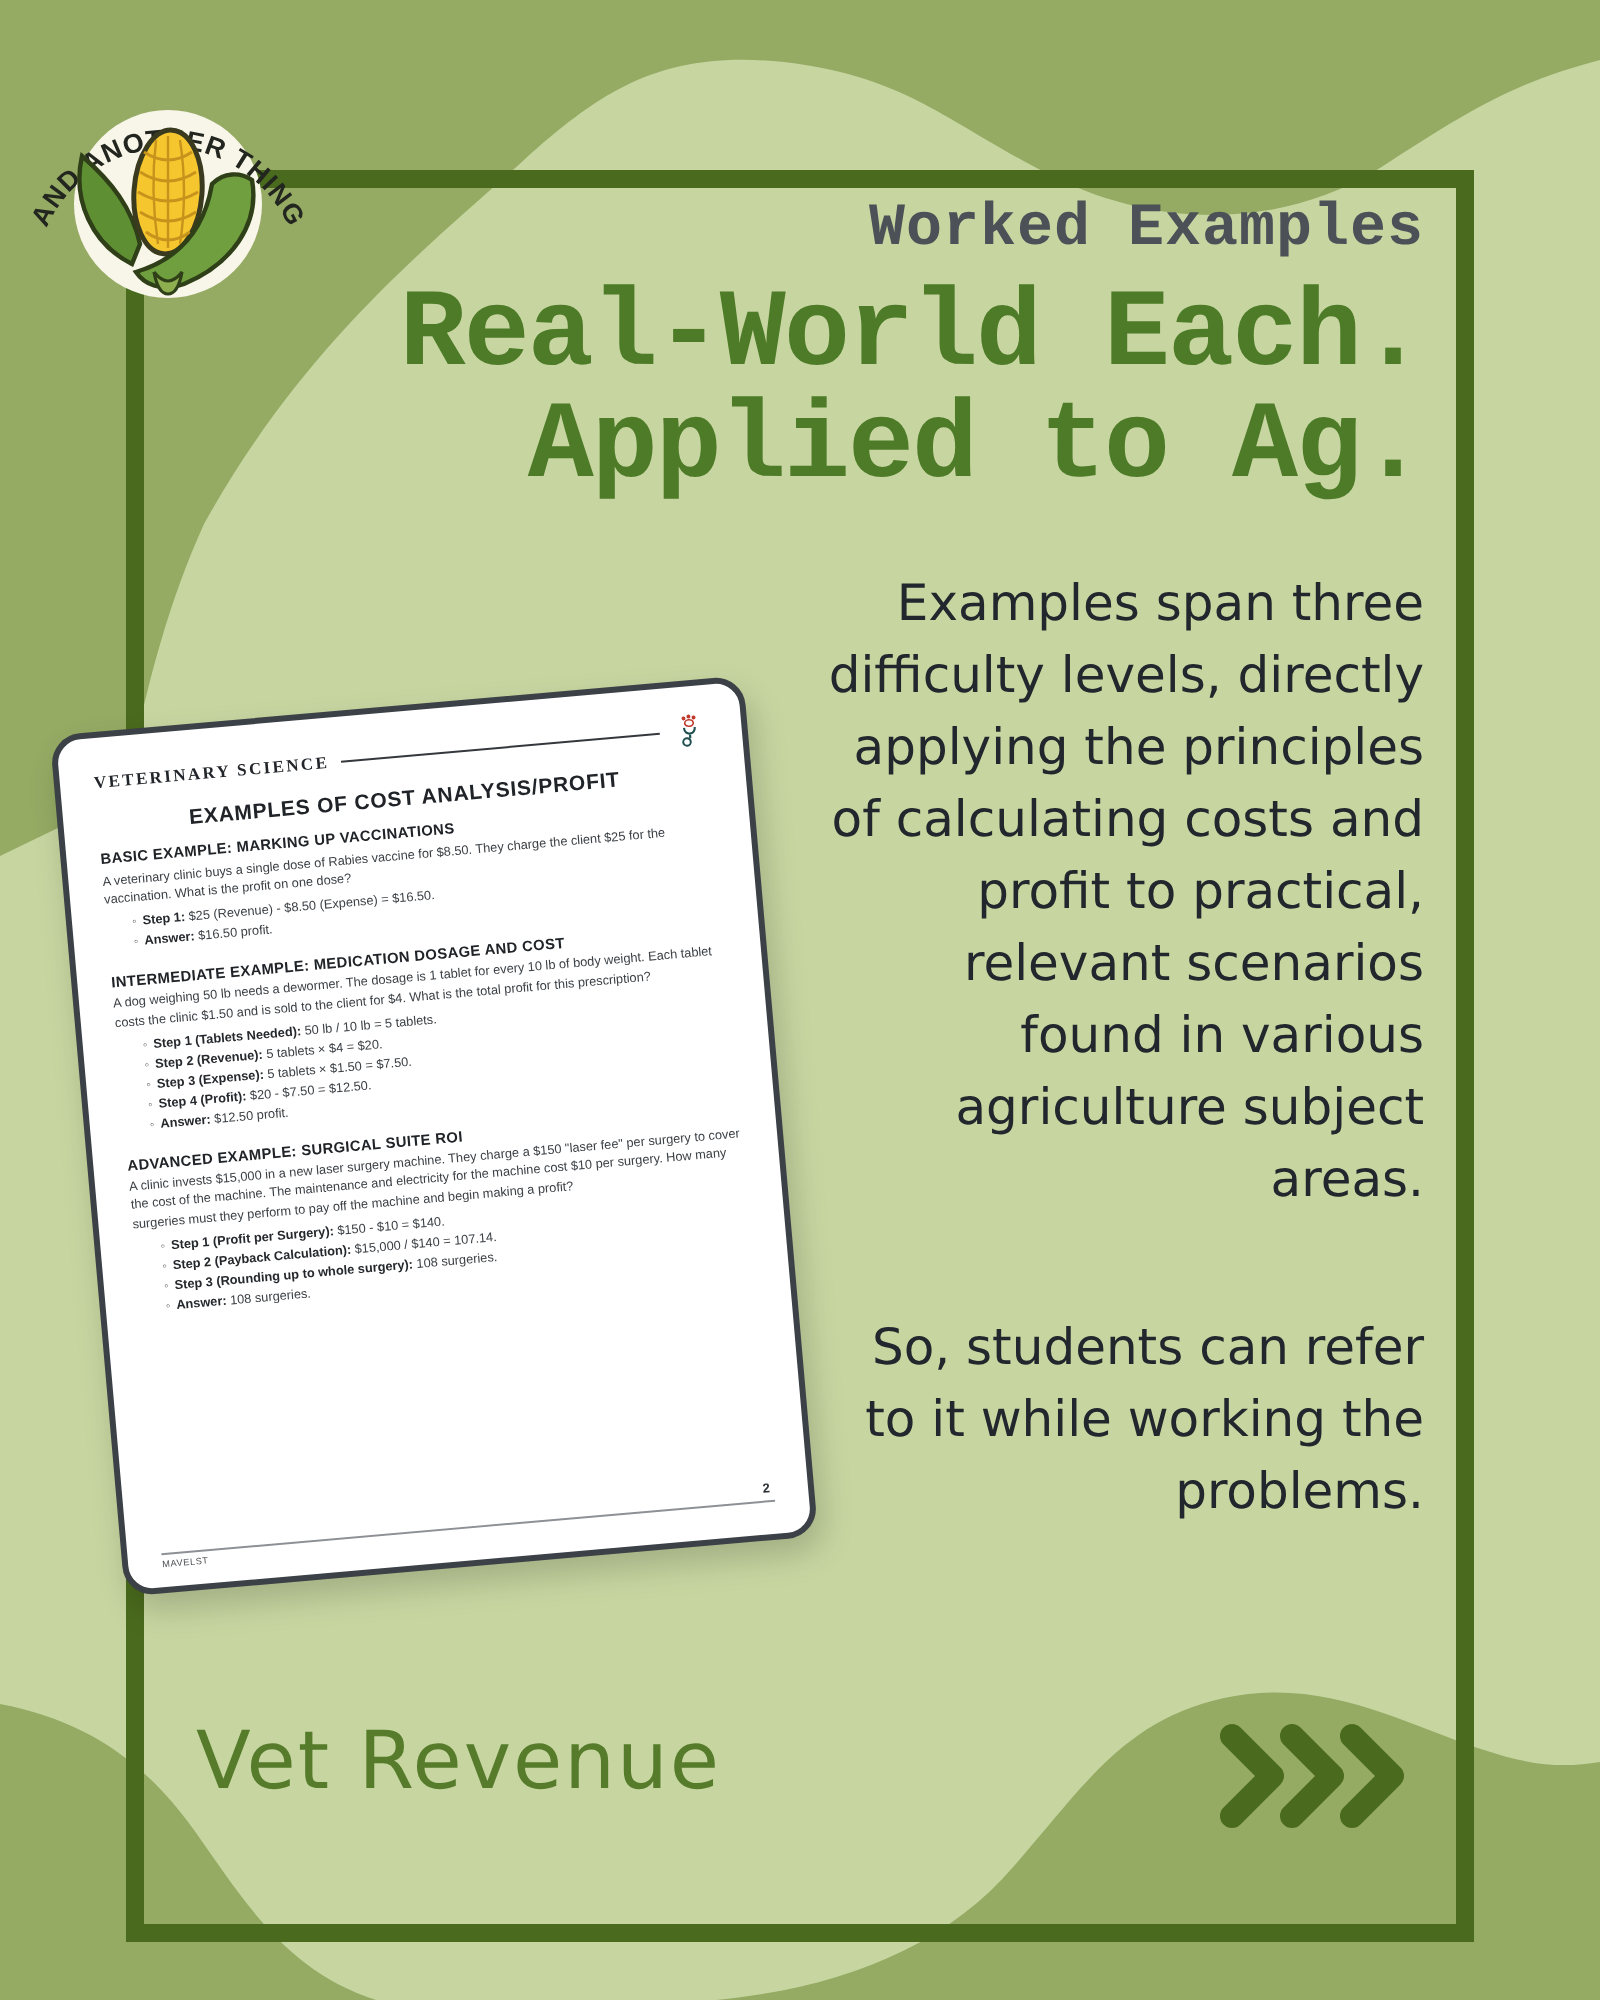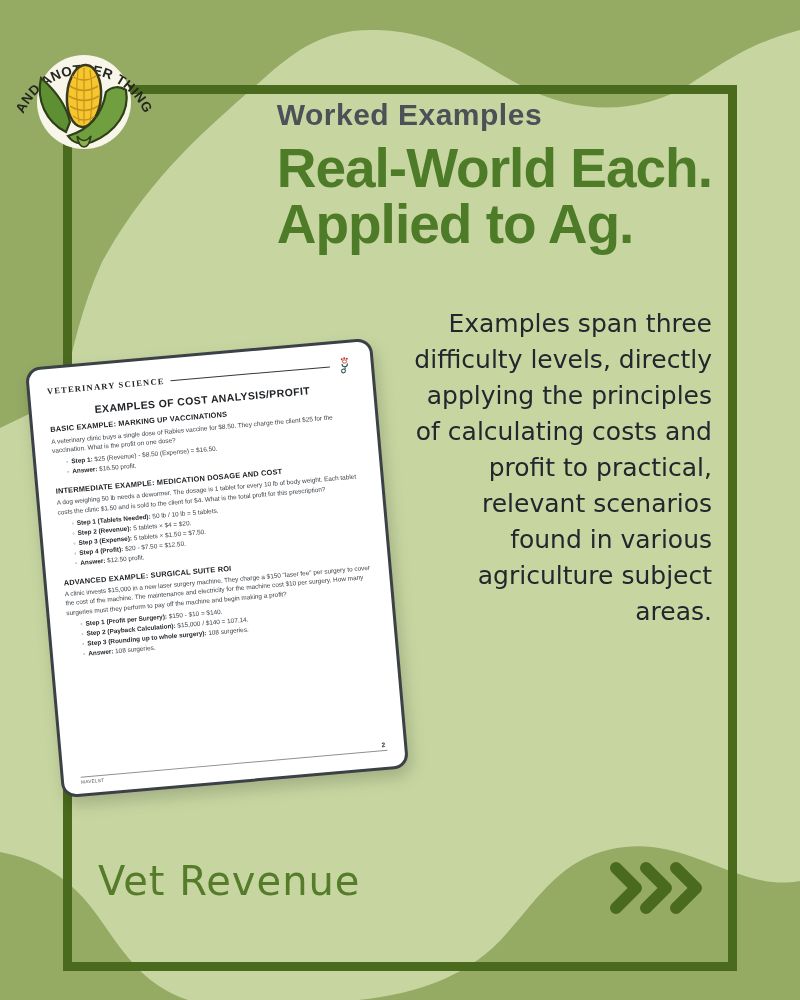--- a/index.html
+++ b/index.html
@@ -6,25 +6,25 @@
   .canvas{
     position:relative;width:800px;height:1000px;overflow:hidden;
     background:#c7d6a1;font-family:"Liberation Sans",sans-serif;
   }
   .bg-svg{position:absolute;inset:0;z-index:0;}
   .frame{
     position:absolute;left:63px;top:85px;width:674px;height:886px;
     border:9px solid #4a6b1d;box-sizing:border-box;z-index:1;
   }
   
-  .head-block{position:absolute;right:88px;top:98px;text-align:left;z-index:2;}
+  .head-block{position:absolute;right:88px;top:98px;text-align:right;z-index:2;font-family:Liberation Mono, monospace;}
   .eyebrow{font-size:30px;font-weight:bold;color:#4b5157;letter-spacing:.5px;}
   .big-title{margin-top:8px;font-size:55px;font-weight:bold;color:#4d7b27;line-height:1.02;letter-spacing:-1px;}
   
-  .copy-block{position:absolute;right:88px;top:306px;width:305px;text-align:right;z-index:2;
+  .copy-block{position:absolute;right:88px;top:284px;width:305px;text-align:right;z-index:2;
     font-family:"DejaVu Sans",sans-serif;color:#21272c;}
   .copy-block p{margin:0;font-size:25px;line-height:1.44;}
   .copy-block p + p{margin-top:48px;}
   
   .subject-label{position:absolute;left:98px;top:858px;z-index:2;
     font-family:"DejaVu Sans",sans-serif;font-size:40px;color:#567c2b;letter-spacing:1px;}
   .cta-arrows{position:absolute;left:608px;top:860px;width:100px;height:56px;z-index:2;}
   
   .logo{position:absolute;left:8px;top:14px;width:152px;height:152px;z-index:3;}
   
@@ -105,20 +105,21 @@
   <div class="head-block">
     <div class="eyebrow">Worked Examples</div>
     <div class="big-title">
       <div>Real-World Each.</div>
       <div>Applied to Ag.</div>
     </div>
   </div>
 
   <div class="copy-block">
     <p>Examples span three difficulty levels, directly applying the principles of calculating costs and profit to practical, relevant scenarios found in various agriculture subject areas.</p>
+    <p>So, students can refer to it while working the problems.</p>
   </div>
 
   <div class="doc">
     <div class="doc-head">
       <span class="doc-brand">VETERINARY SCIENCE</span>
       <span class="doc-rule"></span>
       <svg class="doc-ico" viewBox="0 0 20 20">
         <circle cx="7.2" cy="3.2" r="1.1" fill="#c0392b"></circle>
         <circle cx="10" cy="2.4" r="1.1" fill="#c0392b"></circle>
         <circle cx="12.8" cy="3.2" r="1.1" fill="#c0392b"></circle>

